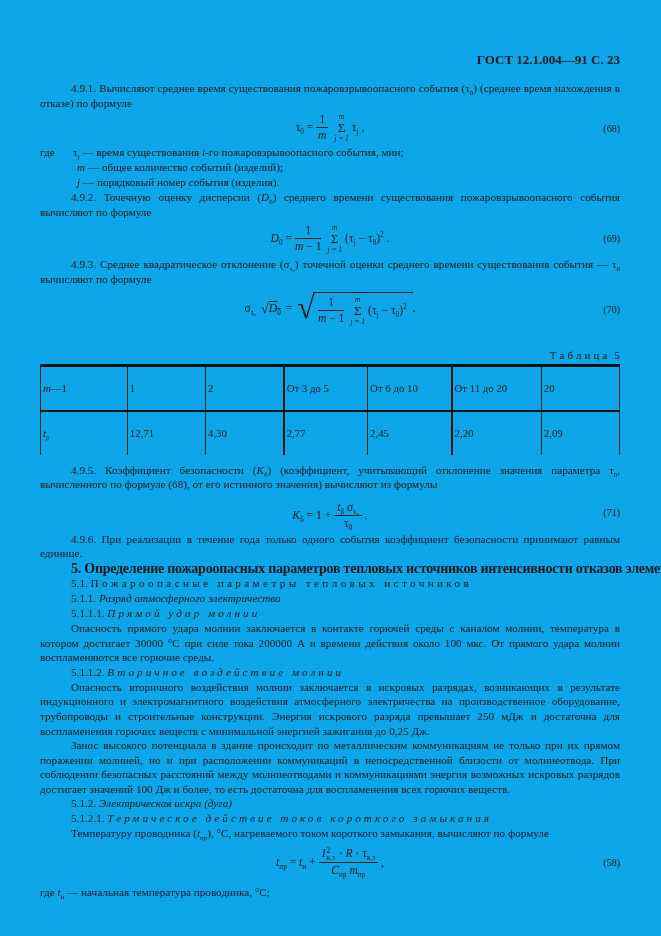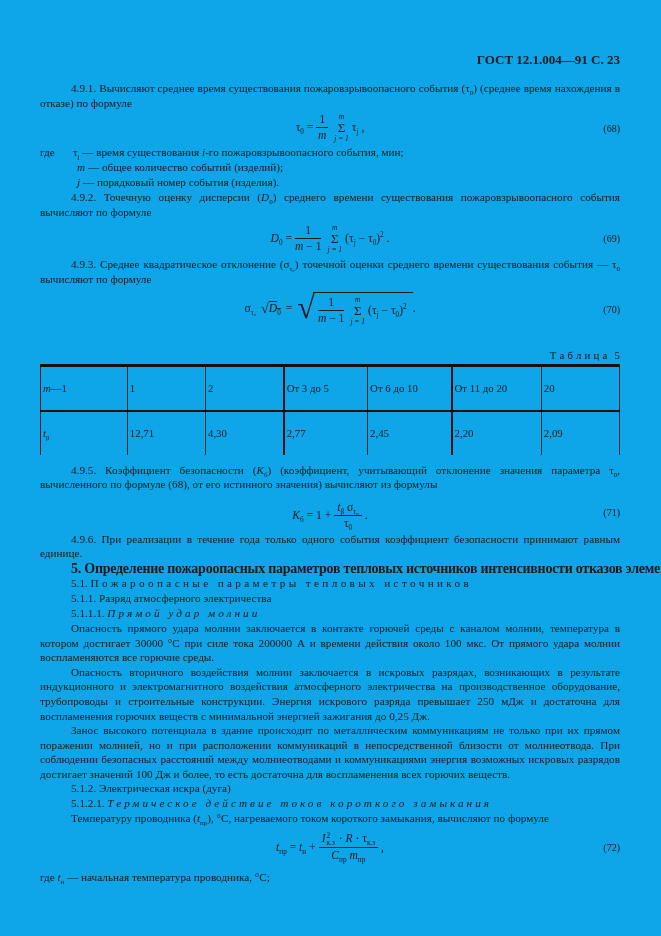--- a/index.html
+++ b/index.html
@@ -47,21 +47,21 @@
       border-top:3px solid #111;border-left:1px solid #222;border-right:1px solid #222;
       margin-bottom:8px;}
   .t5 td{border-left:1px solid #222;text-align:left;height:27px;vertical-align:middle;padding:8px 2px;}
   .t5 tr.hr td{border-bottom:2.5px solid #111;}
   .t5 td.thick{border-left:2px solid #111;}
   
   .sec5{font-weight:bold;font-size:14px;line-height:15px;text-indent:31px;
         white-space:nowrap;letter-spacing:-0.25px;}
   .h{font-size:11.2px;line-height:15px;text-indent:31px;white-space:nowrap;}
   .h .sp-label{letter-spacing:0.30em;}
-  .h .it{}
+  .h .it{font-style:italic;}
   .h .it-sp{font-style:italic;letter-spacing:0.27em;} .mt4{margin-top:4px;}
 </style>
 </head>
 <body>
 
 <div class="page">
 
   <div class="hdr">ГОСТ 12.1.004—91 С. 23</div>
 
   <p class="body ind">4.9.1. Вычисляют среднее время существования пожаровзрывоопасного события (τ<sub>0</sub>) (среднее время нахождения в отказе) по формуле</p>
@@ -207,20 +207,24 @@
     <span>5.1.1.</span>
     <span class="it">Разряд атмосферного электричества</span>
   </p>
   <p class="h">
     <span>5.1.1.1.</span>
     <span class="it-sp">Прямой удар молнии</span>
   </p>
 
   <p class="body ind">Опасность прямого удара молнии заключается в контакте горючей среды с каналом молнии, температура в котором достигает 30000 °С при силе тока 200000 А и времени действия около 100 мкс. От прямого удара молнии воспламеняются все горючие среды.</p>
 
+  <p class="h">
+    <span>5.1.1.2.</span>
+    <span class="it-sp">Вторичное воздействие молнии</span>
+  </p>
 
   <p class="body ind">Опасность вторичного воздействия молнии заключается в искровых разрядах, возникающих в результате индукционного и электромагнитного воздействия атмосферного электричества на производственное оборудование, трубопроводы и строительные конструкции. Энергия искрового разряда превышает 250 мДж и достаточна для воспламенения горючих веществ с минимальной энергией зажигания до 0,25 Дж.</p>
 
 
   <p class="body ind">Занос высокого потенциала в здание происходит по металлическим коммуникациям не только при их прямом поражении молнией, но и при расположении коммуникаций в непосредственной близости от молниеотвода. При соблюдении безопасных расстояний между молниеотводами и коммуникациями энергия возможных искровых разрядов достигает значений 100 Дж и более, то есть достаточна для воспламенения всех горючих веществ.</p>
 
   <p class="h">
     <span>5.1.2.</span>
     <span class="it">Электрическая искра (дуга)</span>
   </p>
@@ -236,18 +240,18 @@
       <span><i>t</i><sub>пр</sub> = <i>t</i><sub>н</sub> + </span>
       <span class="frac">
         <span class="fr-n"><i>I</i><span class="stack">
               <span class="st-t">2</span>
               <span class="st-b">к.з</span>
             </span> · <i>R</i> · τ<sub>к.з</sub></span>
         <span class="fr-d"><i>C</i><sub>пр</sub> <i>m</i><sub>пр</sub></span>
       </span>
       <span> ,</span>
     </span>
-    <span class="eq-label">(72)</span>
+    <span class="eq-label">(58)</span>
   </div>
 
   <p class="body mt4">где <i>t</i><sub>н</sub> — начальная температура проводника, °С;</p>
 
 </div>
 
 </body></html>

